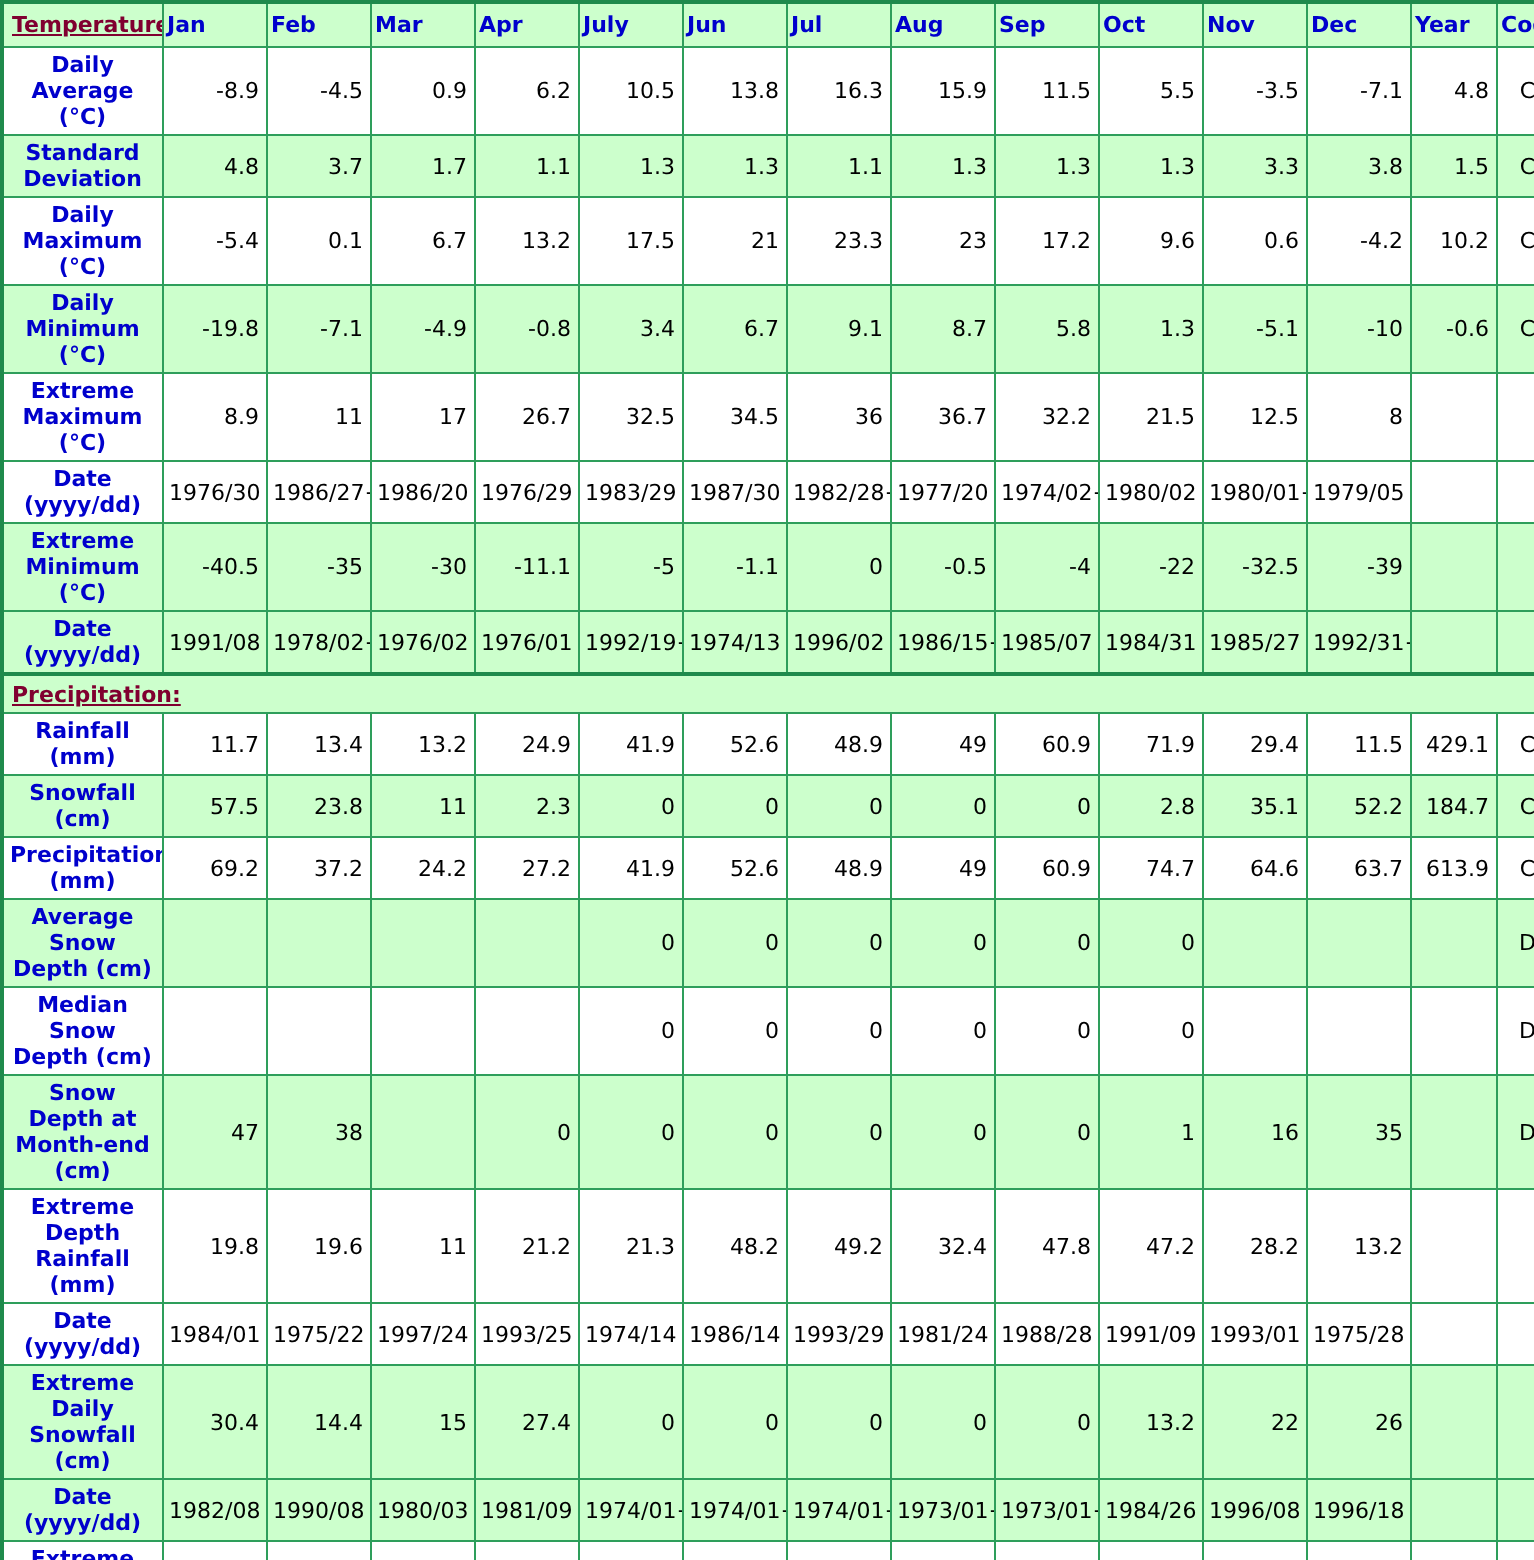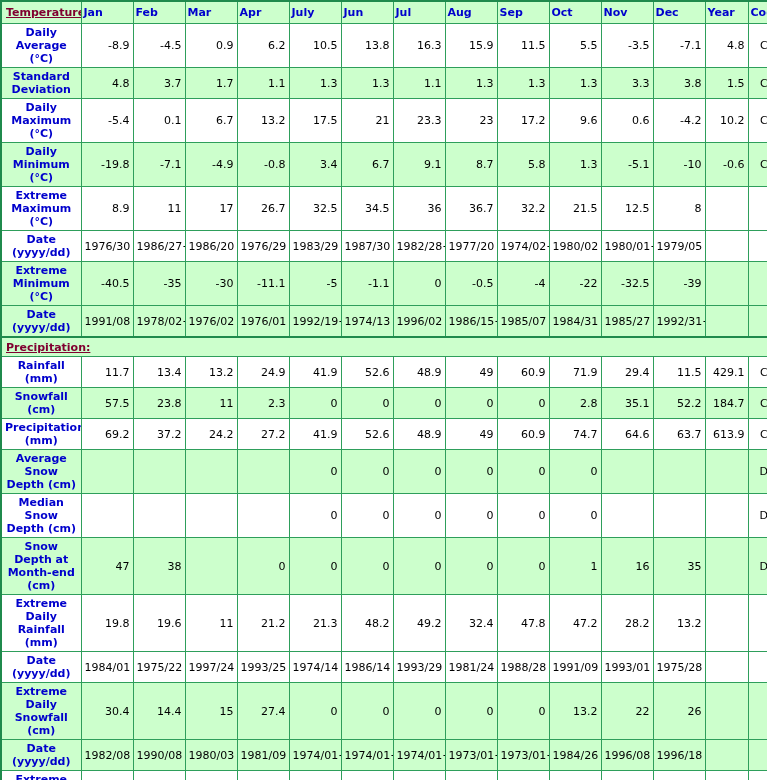--- a/index.html
+++ b/index.html
@@ -355,21 +355,21 @@
         <td class="val">0</td>
         <td class="val">0</td>
         <td class="val">0</td>
         <td class="val">1</td>
         <td class="val">16</td>
         <td class="val">35</td>
         <td class="val"></td>
         <td class="code">D</td>
       </tr>
       <tr class="plain">
-        <td class="rlabel">Extreme Daily Rainfall (mm)</td>
+        <td class="rlabel">Extreme Depth Rainfall (mm)</td>
         <td class="val">19.8</td>
         <td class="val">19.6</td>
         <td class="val">11</td>
         <td class="val">21.2</td>
         <td class="val">21.3</td>
         <td class="val">48.2</td>
         <td class="val bold">49.2</td>
         <td class="val">32.4</td>
         <td class="val">47.8</td>
         <td class="val">47.2</td>

